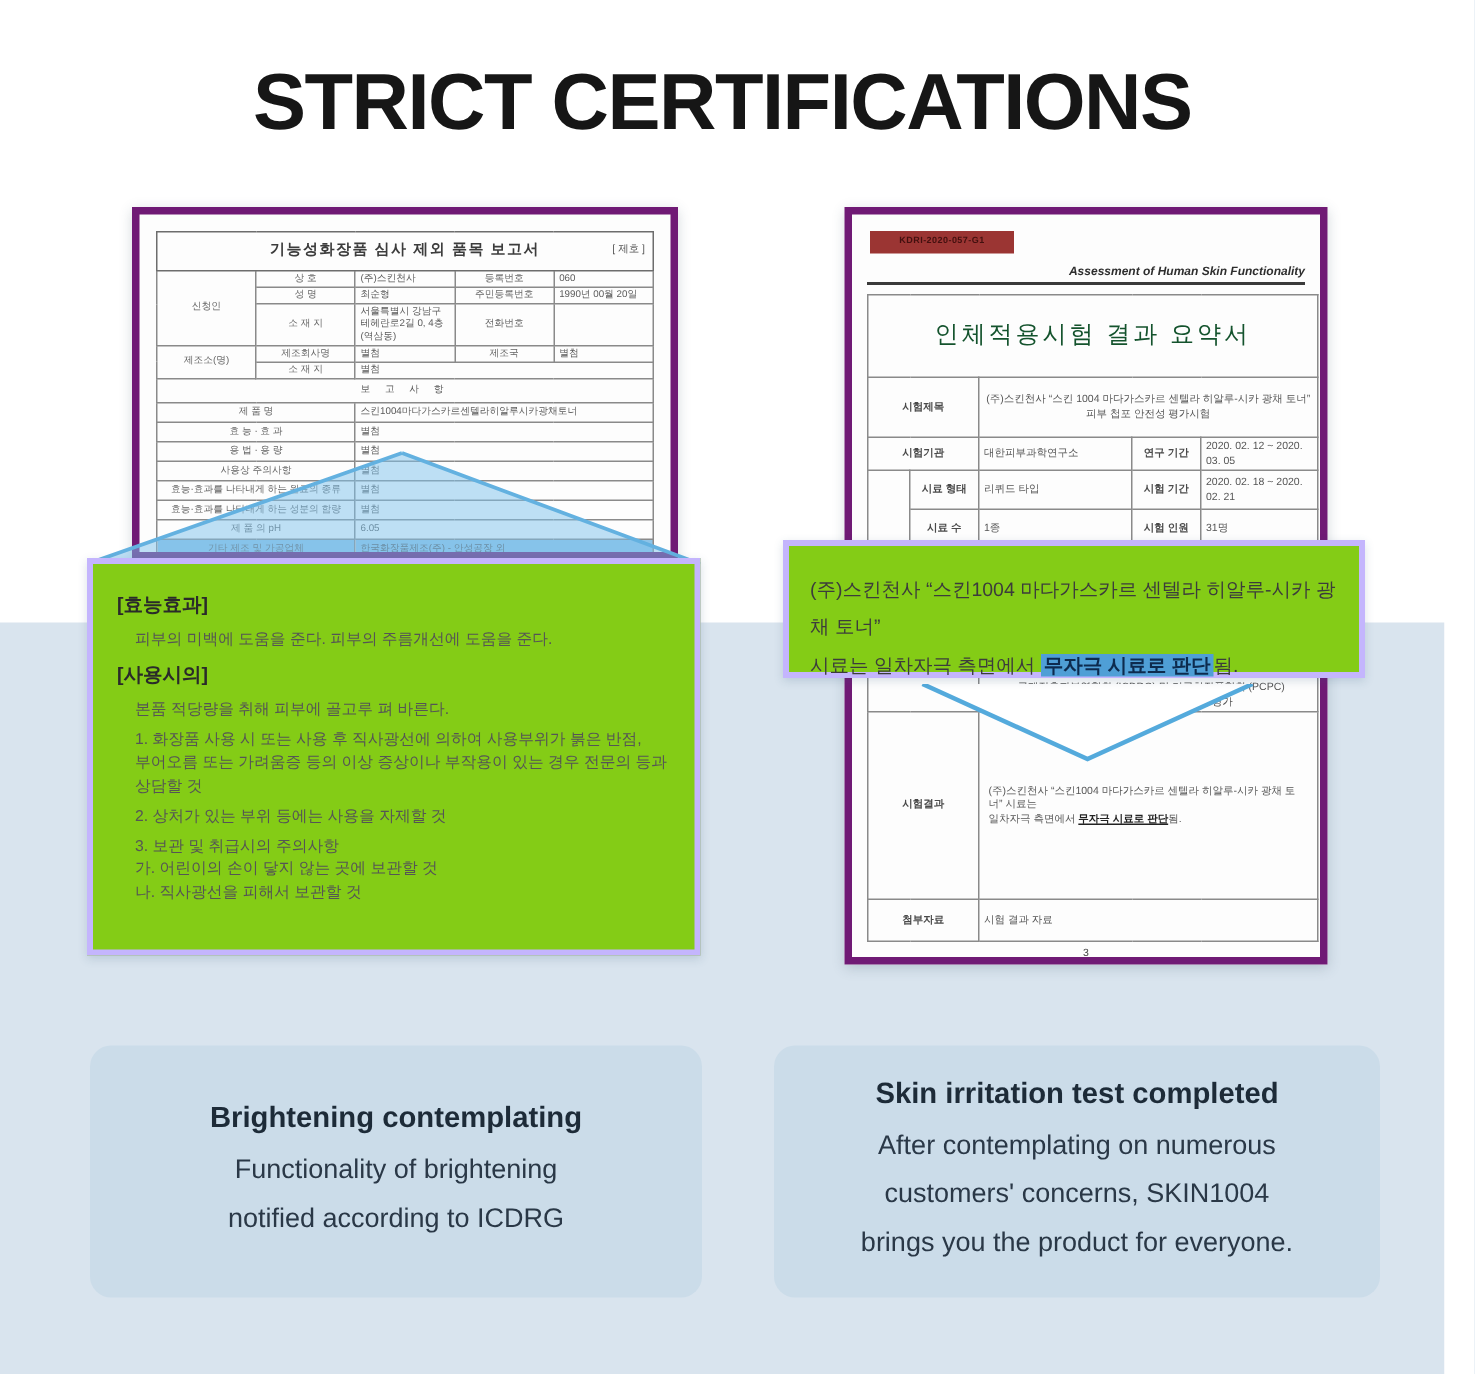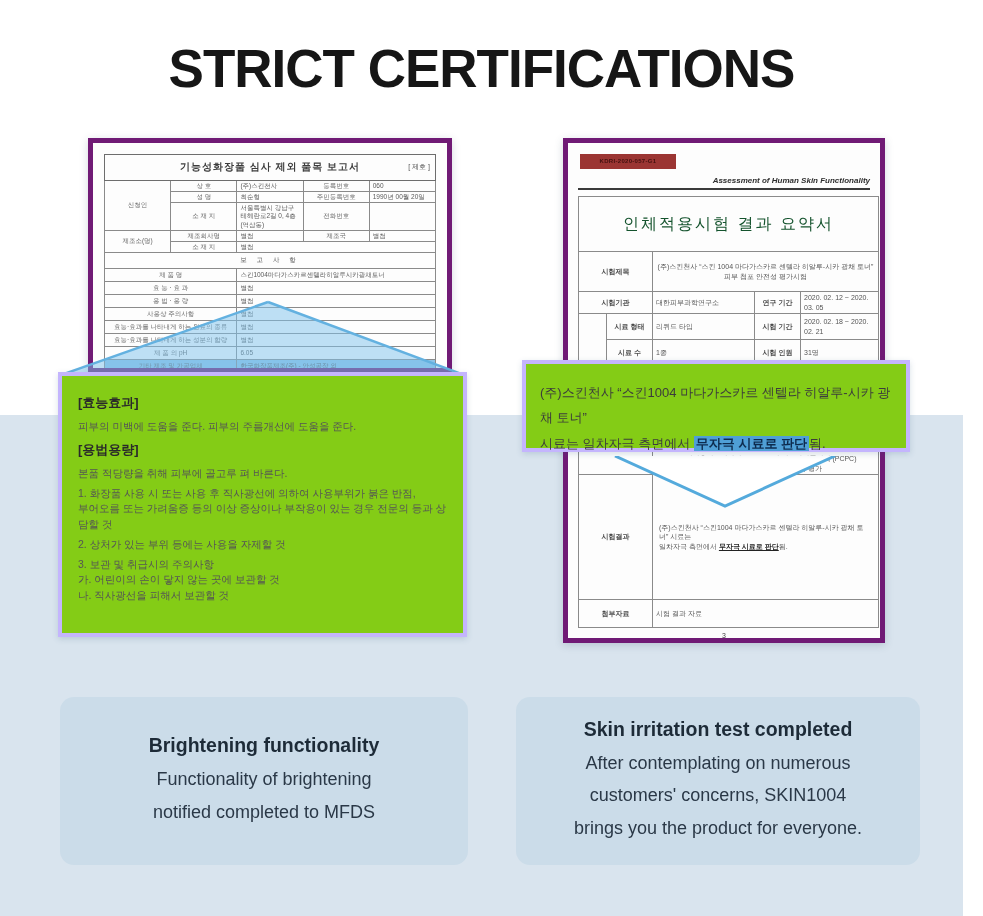--- a/index.html
+++ b/index.html
@@ -38,21 +38,21 @@
 
   
   .cone-left{position:absolute;left:58px;top:296px;z-index:2;}
   .pointer-right{position:absolute;left:612px;top:456px;z-index:4;}
 
   
   .callout{position:absolute;background:#84cc16;border:4px solid #c4b5fd;
     box-sizing:border-box;box-shadow:0 2px 6px rgba(50,90,120,.18);z-index:3;}
   .callout-left{left:58px;top:372px;width:409px;height:265px;padding:12px 16px;}
   .co-h{font-size:13px;font-weight:bold;color:#2a2a2a;margin:6px 0 7px 0;}
-  .co-b{font-size:10.5px;color:#555;margin:0 0 4px 0;white-space:pre-line;line-height:1.5;}
+  .co-b{font-size:10.5px;color:#555;margin:0 0 4px 12px;white-space:pre-line;line-height:1.5;}
   .callout-right{left:522px;top:360px;width:388px;height:92px;padding:16px 14px;z-index:5;}
   .co-line{font-size:13px;color:#3c3c3c;line-height:1.95;white-space:pre-line;}
   .mark{background:#4f9fd6;color:#0d2b4e;font-weight:bold;padding:0 2px;}
 
   
   .rdoc-head{position:relative;height:38px;border-bottom:2px solid #3a3a3a;margin-bottom:6px;}
   .ref-box{position:absolute;left:2px;top:4px;width:96px;height:15px;background:#9b3533;
     color:#43100f;font-size:6px;font-weight:bold;text-align:center;line-height:15px;letter-spacing:.3px;}
   .rh-right{position:absolute;right:0;bottom:3px;font-size:8px;font-weight:bold;font-style:italic;color:#2e2e2e;}
   .rdoc{font-size:7px;line-height:1.35;}
@@ -165,21 +165,21 @@
   </div>
 
   <svg class="cone-left" width="409" height="80">
     <path d="M210,6 L409,80 L0,80 Z" fill="rgba(125,193,235,0.5)"></path>
     <path d="M210,6 L0,80 M210,6 L409,80" stroke="#63b1e0" stroke-width="2.5" fill="none"></path>
   </svg>
 
   <div class="callout callout-left">
     <div class="co-h">[효능효과]</div>
     <div class="co-b">피부의 미백에 도움을 준다. 피부의 주름개선에 도움을 준다.</div>
-    <div class="co-h">[용법용량]</div>
+    <div class="co-h">[사용시의]</div>
     <div class="co-b">본품 적당량을 취해 피부에 골고루 펴 바른다.</div>
     <div class="co-b">1. 화장품 사용 시 또는 사용 후 직사광선에 의하여 사용부위가 붉은 반점,
     부어오름 또는 가려움증 등의 이상 증상이나 부작용이 있는 경우 전문의 등과 상담할 것</div>
     <div class="co-b">2. 상처가 있는 부위 등에는 사용을 자제할 것</div>
     <div class="co-b">3. 보관 및 취급시의 주의사항
     가. 어린이의 손이 닿지 않는 곳에 보관할 것
     나. 직사광선을 피해서 보관할 것</div>
   </div>
 
   <div class="paper paper-right">
@@ -253,23 +253,23 @@
   <svg class="pointer-right" width="226" height="54">
     <path d="M3,0 L113,50 L223,0" fill="#ffffff" stroke="#54aadc" stroke-width="3"></path>
   </svg>
 
   <div class="callout callout-right">
     <div class="co-line">(주)스킨천사 “스킨1004 마다가스카르 센텔라 히알루-시카 광채 토너”</div>
     <div class="co-line"><span>시료는 일차자극 측면에서 </span><span class="mark">무자극 시료로 판단</span><span>됨.</span></div>
   </div>
 
   <div class="card card-left">
-    <div class="card-title">Brightening functionality</div>
+    <div class="card-title">Brightening contemplating</div>
     <div class="card-body">Functionality of brightening
-notified completed to MFDS</div>
+notified according to ICDRG</div>
   </div>
   <div class="card card-right">
     <div class="card-title">Skin irritation test completed</div>
     <div class="card-body">After contemplating on numerous
 customers' concerns, SKIN1004
 brings you the product for everyone.</div>
   </div>
 
 </div>
 

